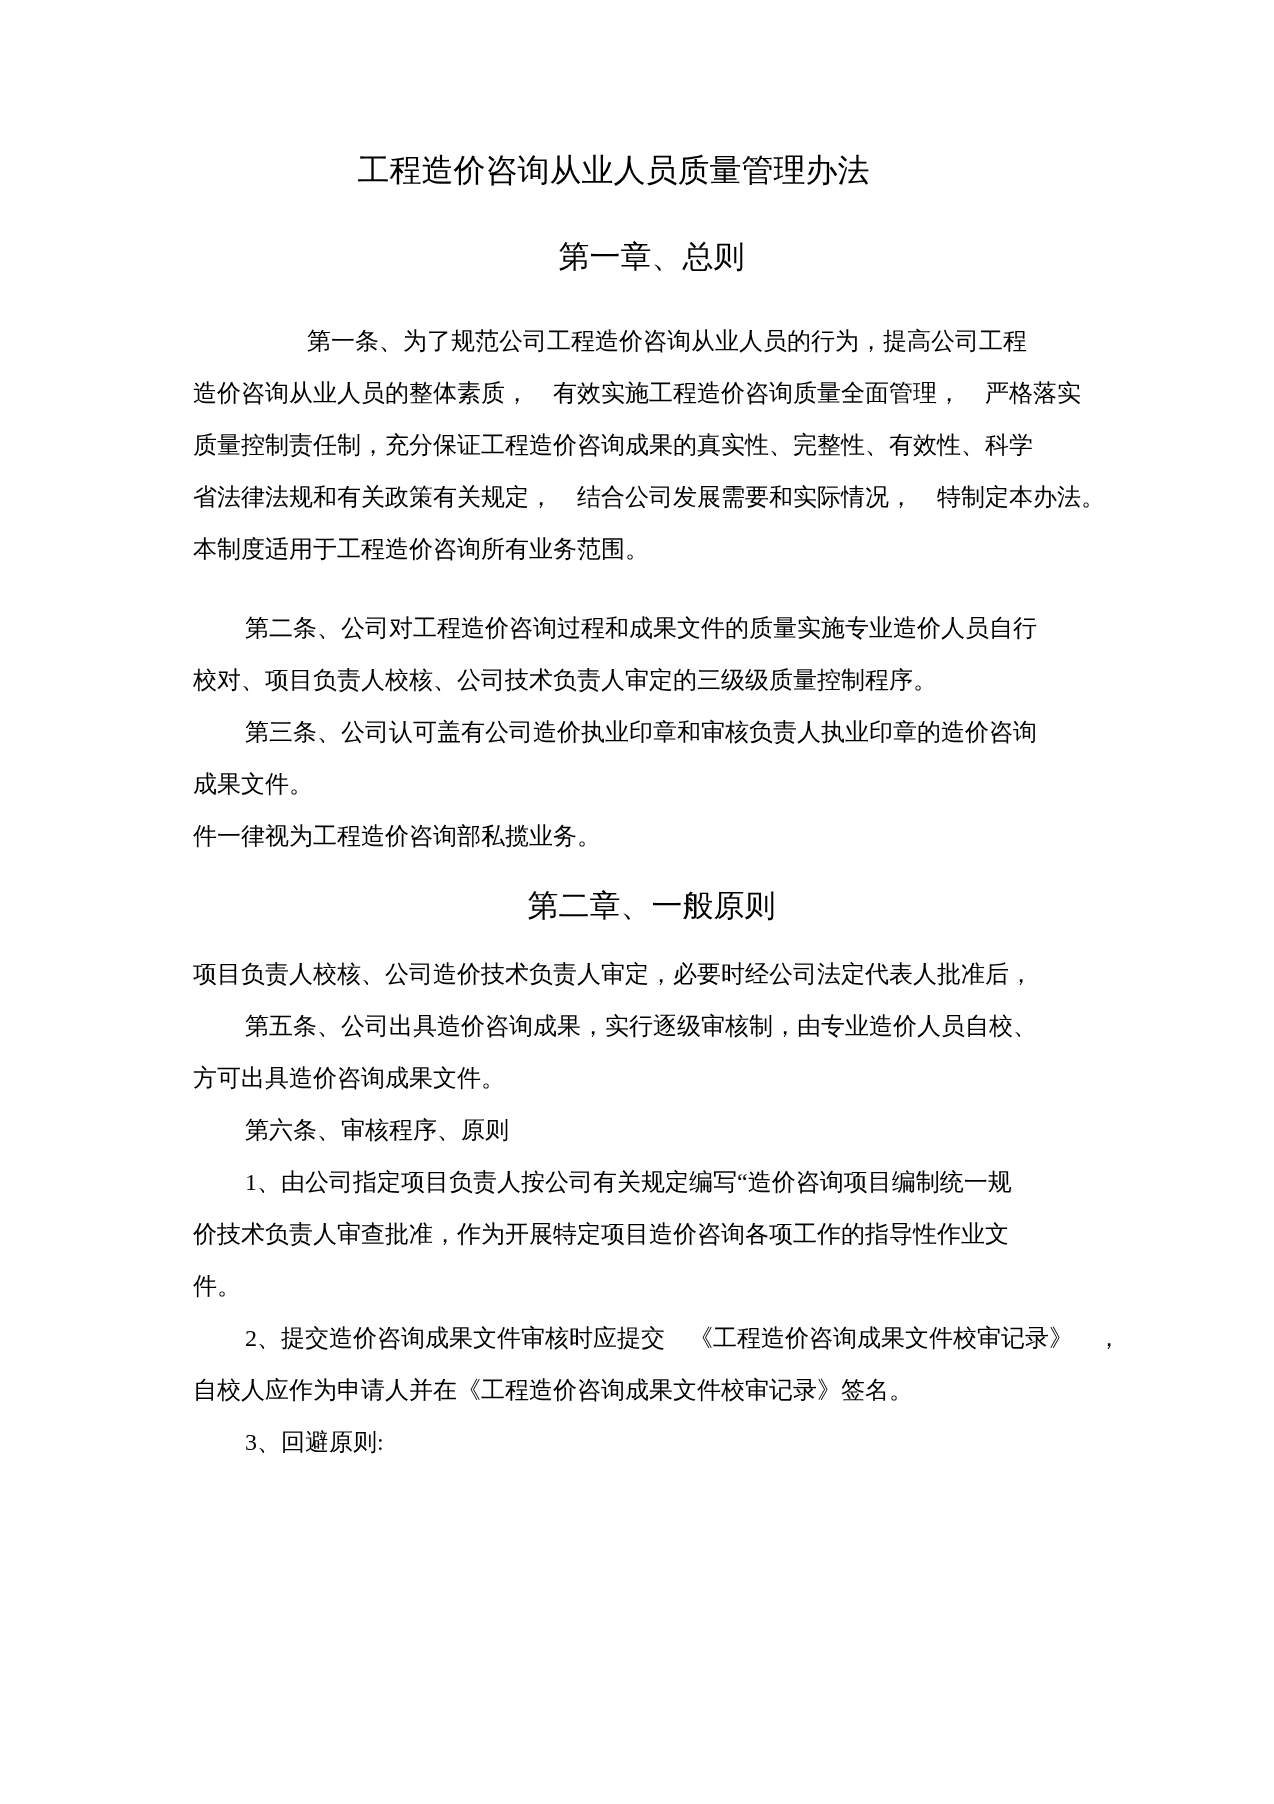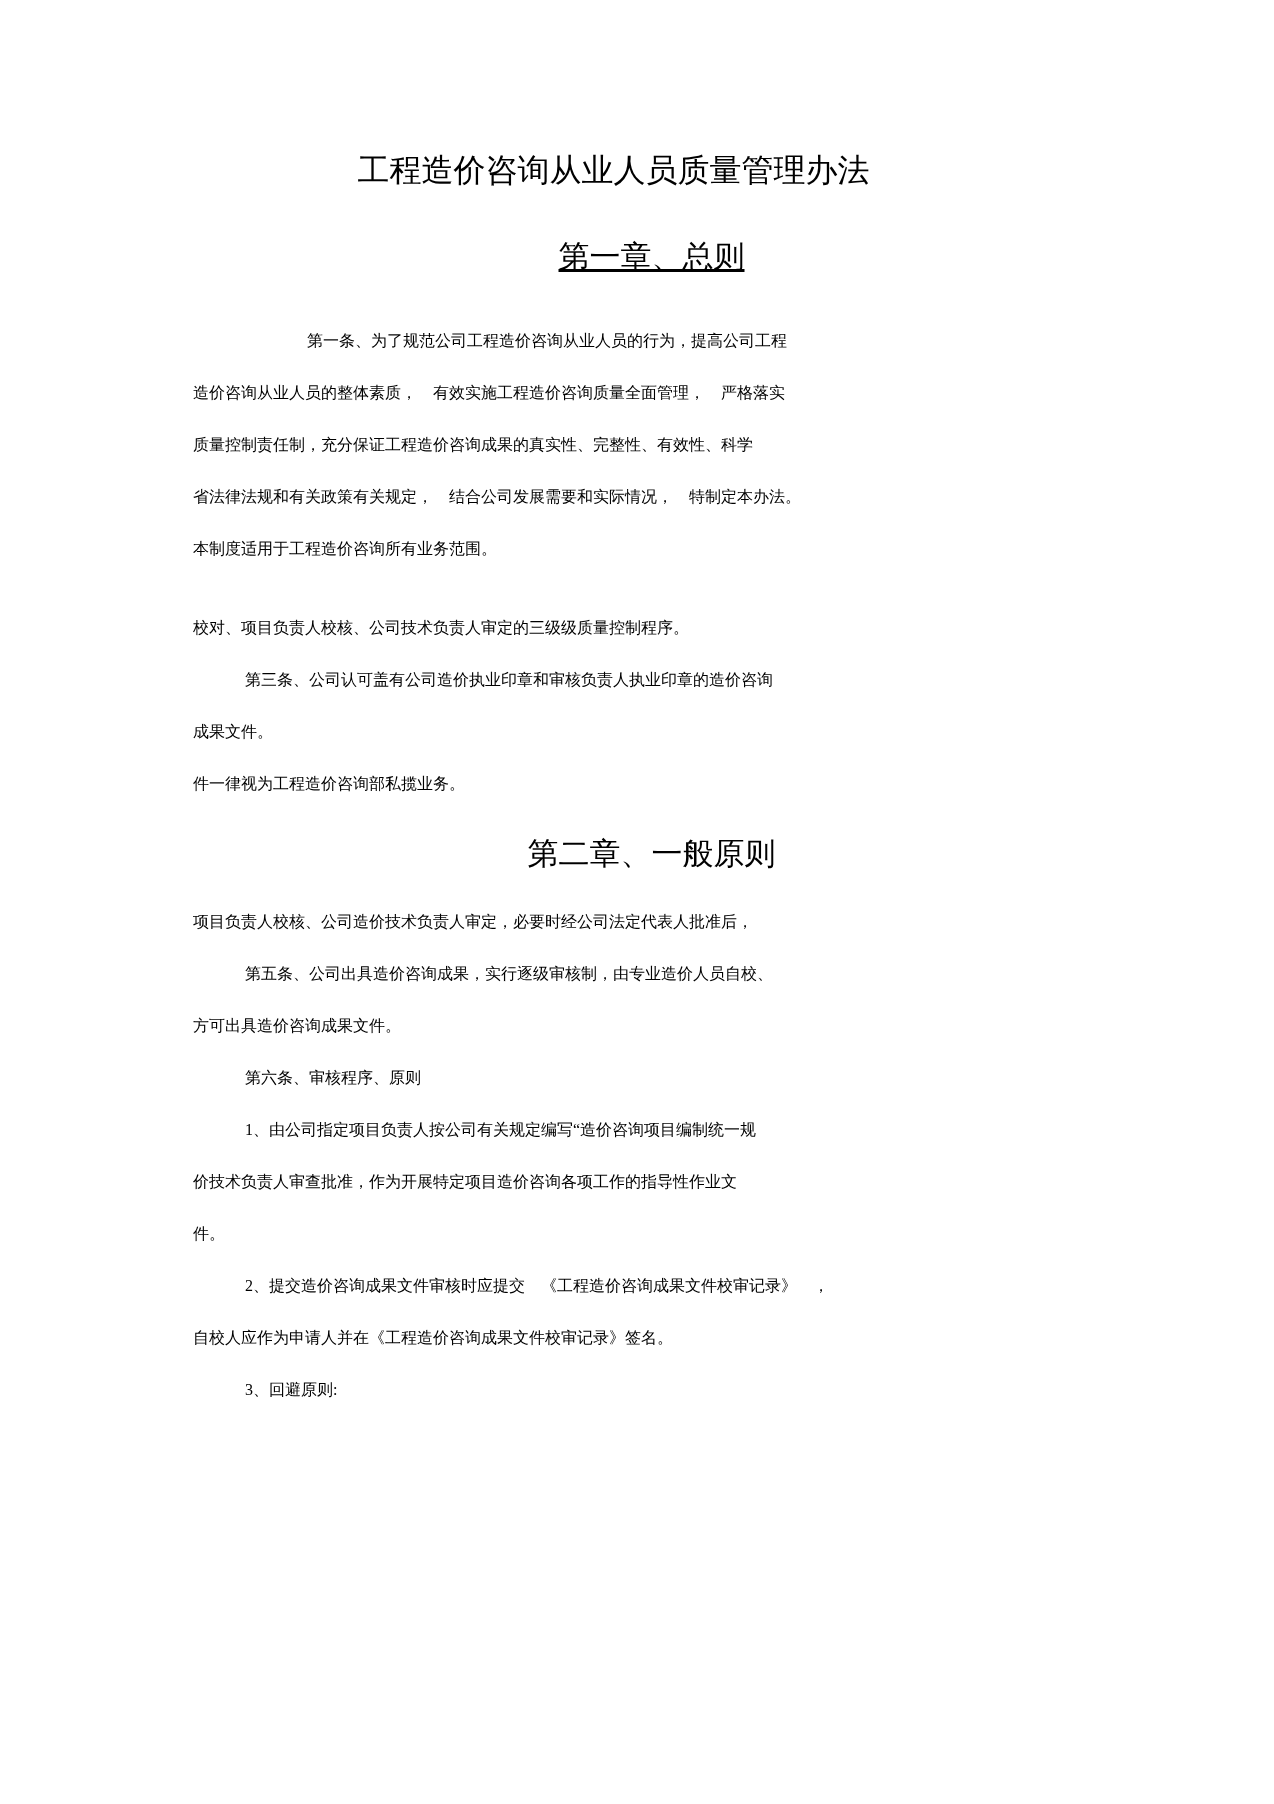--- a/index.html
+++ b/index.html
@@ -29,32 +29,31 @@
   }
   .chapter {
     font-size: 31px;
     font-weight: normal;
     text-align: center;
     white-space: nowrap;
   }
   .chapter-1 {
     margin: 45px 0 0 0;
     line-height: 44px;
-    text-decoration: underline;
   }
   .chapter-2 {
     margin: 14px 0 0 0;
     line-height: 60px;
   }
   .para { margin: 0; }
   .para-a1 { margin-top: 36px; }
   .para-a2 { margin-top: 27px; }
   .para-a5 { margin-top: 12px; }
   .line {
-    font-size: 16px;
+    font-size: 24px;
     line-height: 52px;
     white-space: nowrap;
   }
   .indent-lg { padding-left: 114px; }
   .indent    { padding-left: 52px; }
 </style>
 </head>
 <body>
 
 <div class="page">
@@ -65,20 +64,21 @@
 
   <div class="para para-a1">
     <div class="line indent-lg">第一条、为了规范公司工程造价咨询从业人员的行为，提高公司工程</div>
     <div class="line">造价咨询从业人员的整体素质，　有效实施工程造价咨询质量全面管理，　严格落实</div>
     <div class="line">质量控制责任制，充分保证工程造价咨询成果的真实性、完整性、有效性、科学</div>
     <div class="line">省法律法规和有关政策有关规定，　结合公司发展需要和实际情况，　特制定本办法。</div>
     <div class="line">本制度适用于工程造价咨询所有业务范围。</div>
   </div>
 
   <div class="para para-a2">
+    <div class="line indent">第二条、公司对工程造价咨询过程和成果文件的质量实施专业造价人员自行</div>
     <div class="line">校对、项目负责人校核、公司技术负责人审定的三级级质量控制程序。</div>
   </div>
 
   <div class="para">
     <div class="line indent">第三条、公司认可盖有公司造价执业印章和审核负责人执业印章的造价咨询</div>
     <div class="line">成果文件。</div>
   </div>
 
   <div class="para">
     <div class="line">件一律视为工程造价咨询部私揽业务。</div>

